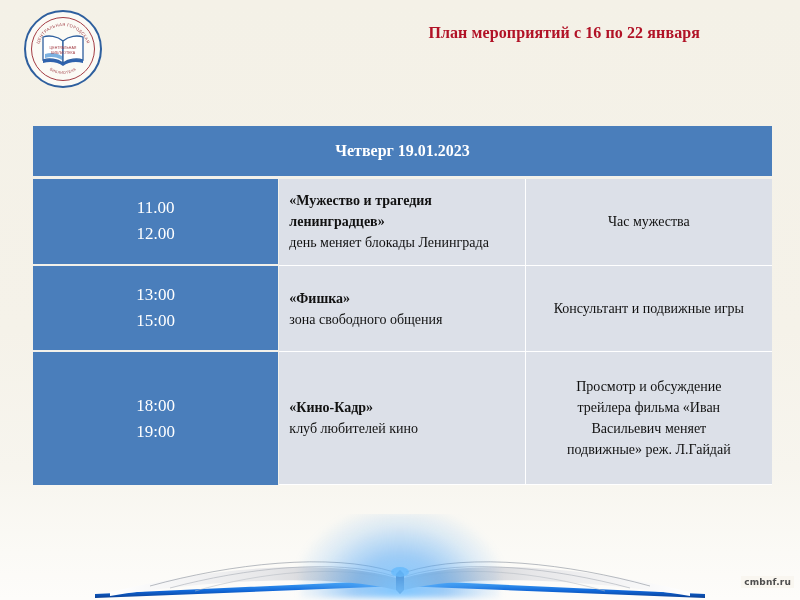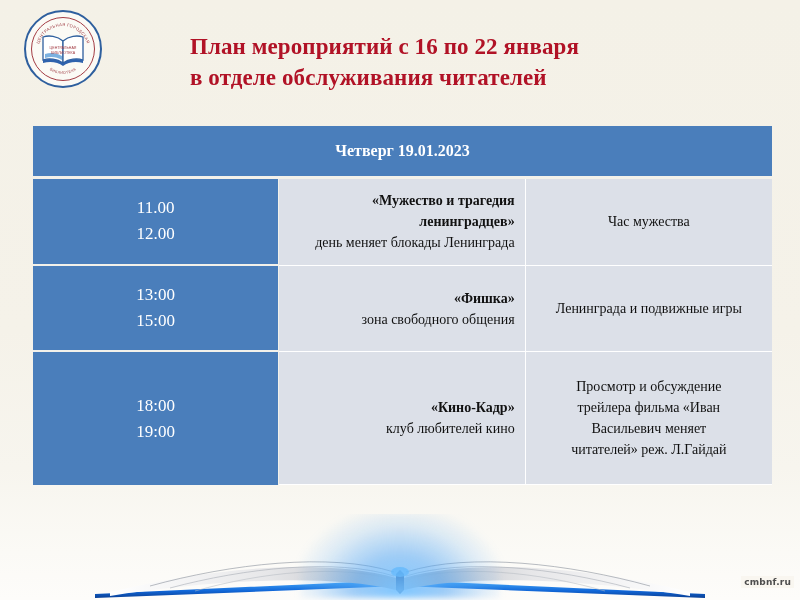--- a/index.html
+++ b/index.html
@@ -63,26 +63,26 @@
   }
   .logo-svg {
     position: absolute;
     left: 0; top: 0;
   }
 
   
   .title {
     position: absolute;
     left: 190px;
-    top: 31px;
+    top: 22px;
     width: 510px;
-    text-align: left;
+    text-align: right;
     color: #b11226;
     font-weight: bold;
-    font-size: 23px;
+    font-size: 16px;
     line-height: 1.36;
     letter-spacing: 0.1px;
   }
   .title-line { display: block; white-space: nowrap; }
   .title-line.underlined { text-decoration: underline; text-underline-offset: 2px; }
 
   
   .schedule {
     position: absolute;
     left: 33px;
@@ -117,21 +117,21 @@
     width: 119px;
     border-bottom: 2px solid #f3f1ea;
     border-right: 1px solid #f3f1ea;
   }
   tr:last-child td.time-cell { border-bottom: none; }
 
   td.event-cell {
     background: #dce0e8;
     color: #111111;
     font-size: 14px;
-    text-align: right;
+    text-align: left;
     line-height: 1.5;
     width: 363px;
     padding: 6px 10px;
     border-bottom: 1px solid #ffffff;
     border-right: 1px solid #ffffff;
   }
   td.desc-cell {
     background: #dce0e8;
     color: #111111;
     font-size: 14px;
@@ -216,21 +216,20 @@
         <path d="M39,31 C45,26 53,25 59,27 L59,50 C53,48 45,49 39,53 Z" fill="#ffffff" stroke="#2e5f9e" stroke-width="1.3"></path>
         <path d="M19,50 C26,48 34,49 39,53 C44,49 52,48 59,50 L59,53 C52,51 44,52 39,56 C34,52 26,51 19,53 Z" fill="#2f63ad"></path>
         <path d="M21,44 C27,42 33,43 38,46 L38,50 C33,47 27,46 21,48 Z" fill="#6ea8dd" opacity="0.9"></path>
         <text x="39" y="39" font-size="3.6" fill="#a33c44" text-anchor="middle" font-family="'Liberation Sans',sans-serif">ЦЕНТРАЛЬНАЯ</text>
         <text x="39" y="44" font-size="3.6" fill="#a33c44" text-anchor="middle" font-family="'Liberation Sans',sans-serif">БИБЛИОТЕКА</text>
       </svg>
     </div>
 
     <div class="title">
       <span class="title-line">План мероприятий с 16 по 22 января</span>
-      <span class="title-line">в отделе обслуживания читателей</span>
     </div>
   </div>
 
   <table class="schedule">
     <thead>
       <tr>
         <th class="th-day" colspan="3">Четверг 19.01.2023</th>
       </tr>
     </thead>
     <tbody id="schedule-body">
@@ -250,37 +249,37 @@
         <tr>
           <td class="time-cell">
             <span class="t-line">13:00</span>
             <span class="t-line">15:00</span>
           </td>
           <td class="event-cell">
             <span class="ev-title"><span>«Фишка»</span></span>
             <span class="ev-sub">зона свободного общения</span>
           </td>
           <td class="desc-cell">
-            <span class="dsc-line">Ленинграда и подвижные игры</span>
+            <span class="dsc-line">Консультант и подвижные игры</span>
           </td>
         </tr>
         <tr>
           <td class="time-cell">
             <span class="t-line">18:00</span>
             <span class="t-line">19:00</span>
           </td>
           <td class="event-cell">
             <span class="ev-title"><span>«Кино-Кадр»</span></span>
             <span class="ev-sub">клуб любителей кино</span>
           </td>
           <td class="desc-cell">
             <span class="dsc-line">Просмотр и обсуждение</span>
             <span class="dsc-line">трейлера фильма «Иван</span>
             <span class="dsc-line">Васильевич меняет</span>
-            <span class="dsc-line">читателей» реж. Л.Гайдай</span>
+            <span class="dsc-line">подвижные» реж. Л.Гайдай</span>
           </td>
         </tr>
       </tbody>
   </table>
 
   <div class="bookwrap">
     <div class="glow"></div>
     <svg width="800" height="86" viewBox="0 0 800 86">
       <defs>
         <linearGradient id="pageL" x1="0" y1="0" x2="1" y2="0">

